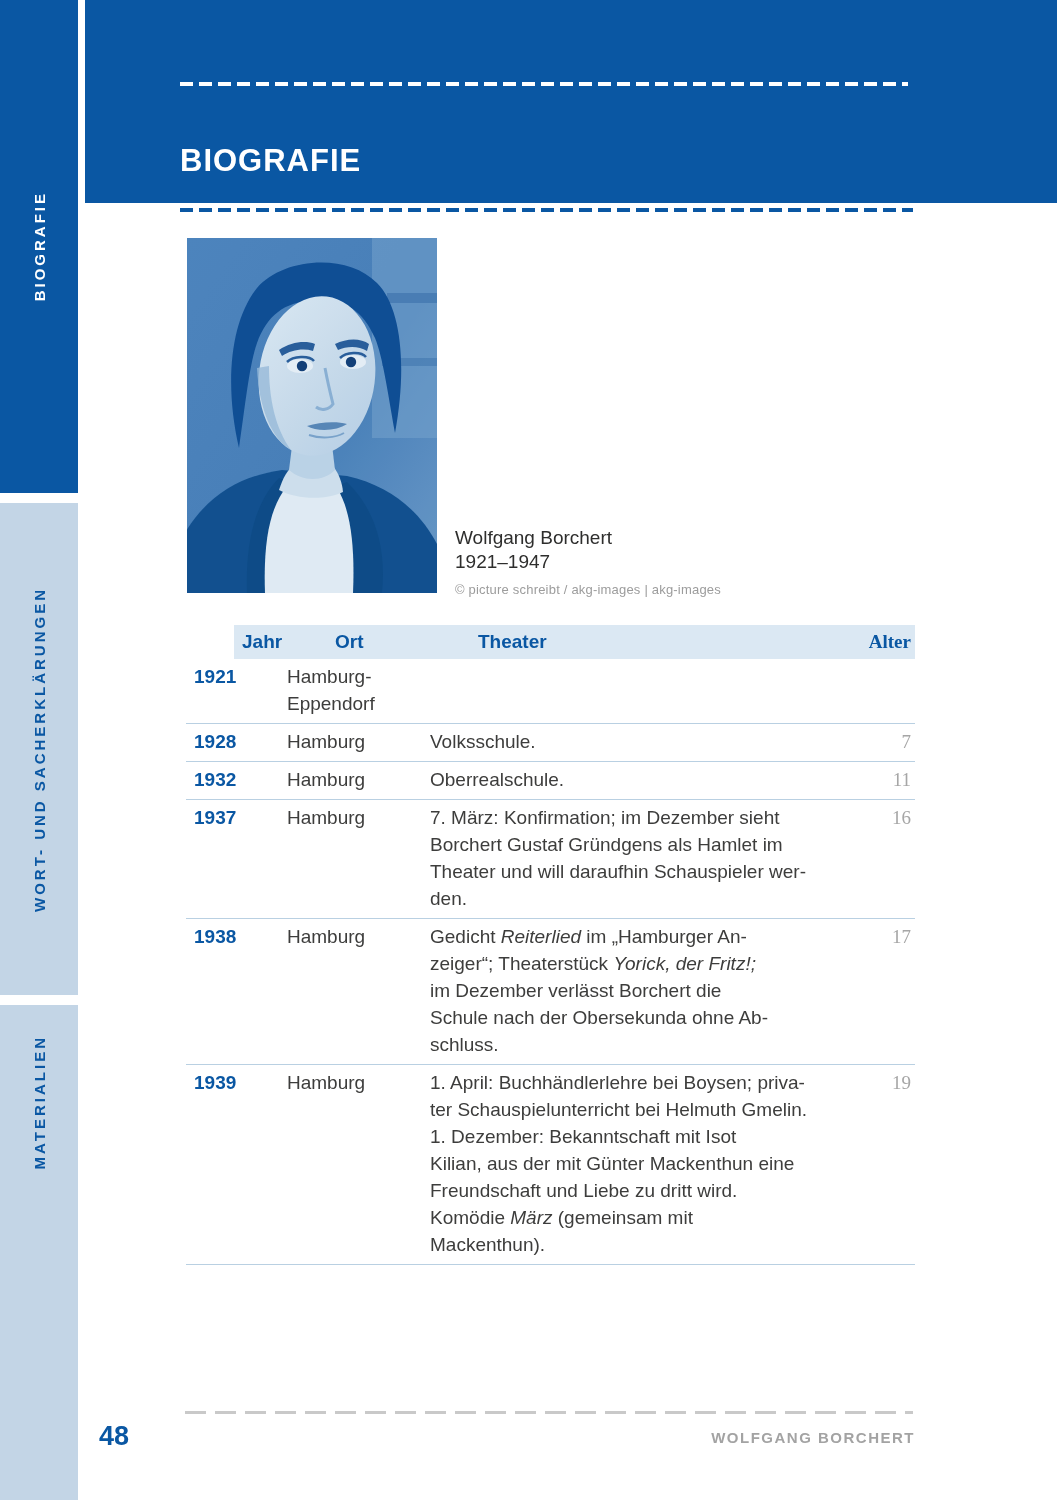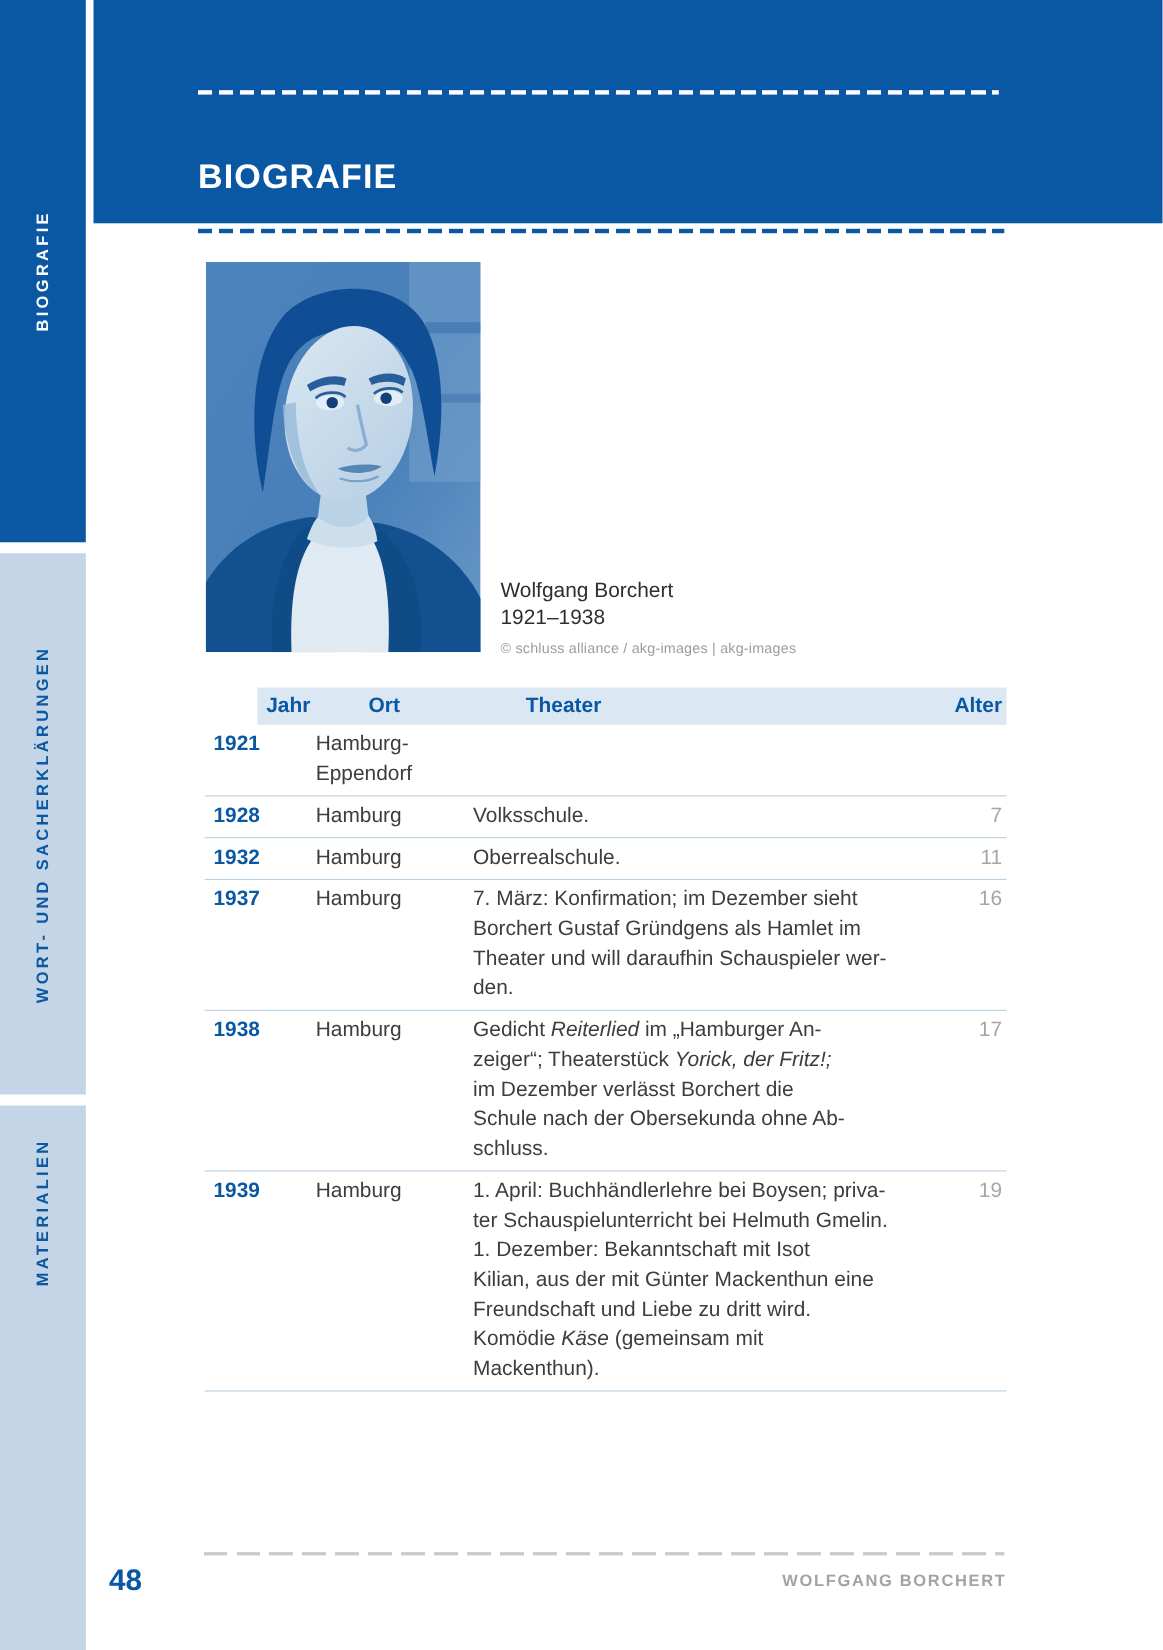--- a/index.html
+++ b/index.html
@@ -87,21 +87,21 @@
     color:var(--brand-blue);
     font-weight:bold;
     padding-top:3px;padding-bottom:4px;
     border-bottom:none;
     margin-left:48px;
   }
   .cell-year{color:var(--brand-blue);font-weight:bold;}
   .cell-place{white-space:pre-line;}
   .cell-event{white-space:pre-line;min-width:0;overflow:visible;}
   .cell-event .i{font-style:italic;}
-  .cell-age{text-align:right;color:#a6a6a6;}
+  .cell-age{text-align:right;color:#a6a6a6;font-family:Liberation Serif, serif;}
   .bio-head .cell-age{color:var(--brand-blue);}
 
   
   .footer-dash{
     position:absolute;left:185px;top:1411px;width:728px;height:2.5px;
     background-image:repeating-linear-gradient(90deg,var(--footer-dash) 0 21px,transparent 21px 30px);
   }
   .page-number{
     position:absolute;left:99px;top:1421px;
     color:var(--brand-blue);font-size:27px;font-weight:bold;
@@ -177,22 +177,22 @@
 
     <path d="M120,188 C132,184 150,183 160,186 C150,193 130,194 120,188 Z" fill="#5a88b8"></path>
     <path d="M122,197 C134,201 148,200 157,195" stroke="#7ea6cd" stroke-width="2" fill="none"></path>
 
     <rect x="0" y="0" width="250" height="355" fill="#2f6aa6" opacity="0.05"></rect>
   </svg>
 </div>
 
 <div class="caption">
   <div class="cap-main">Wolfgang Borchert</div>
-  <div class="cap-main">1921–1938</div>
-  <div class="cap-credit">© schluss alliance / akg-images | akg-images</div>
+  <div class="cap-main">1921–1947</div>
+  <div class="cap-credit">© picture schreibt / akg-images | akg-images</div>
 </div>
 
 <div class="bio-table">
   <div class="bio-row bio-head">
     <div class="cell-year">Jahr</div>
     <div class="cell-place">Ort</div>
     <div class="cell-event">Theater</div>
     <div class="cell-age">Alter</div>
   </div>
   <div id="rows-container">
@@ -234,21 +234,21 @@
         <div class="cell-age">17</div>
       </div>
       <div class="bio-row">
         <div class="cell-year">1939</div>
         <div class="cell-place">Hamburg</div>
         <div class="cell-event"><span>1. April: Buchhändlerlehre bei Boysen; priva-
 ter Schauspielunterricht bei Helmuth Gmelin.
 1. Dezember: Bekanntschaft mit Isot
 Kilian, aus der mit Günter Mackenthun eine
 Freundschaft und Liebe zu dritt wird.
-Komödie </span><span class="i">Käse</span><span> (gemeinsam mit
+Komödie </span><span class="i">März</span><span> (gemeinsam mit
 Mackenthun).</span></div>
         <div class="cell-age">19</div>
       </div>
     </div>
 </div>
 
 <div class="footer-dash"></div>
 <div class="page-number">48</div>
 <div class="running-title">WOLFGANG BORCHERT</div>
 

